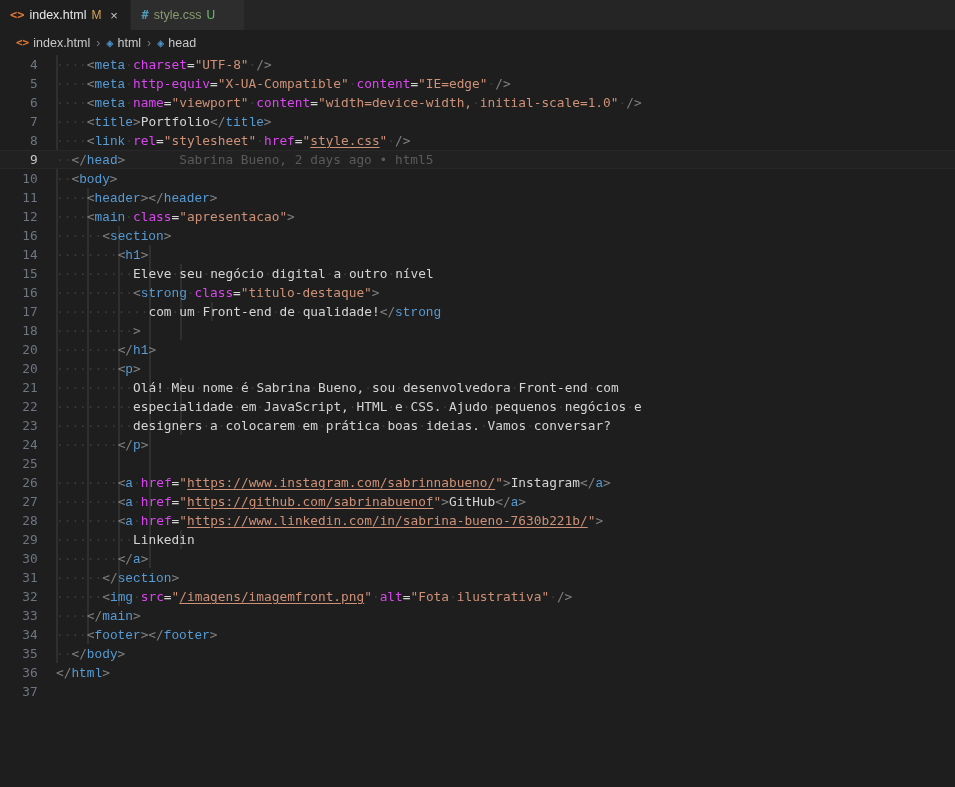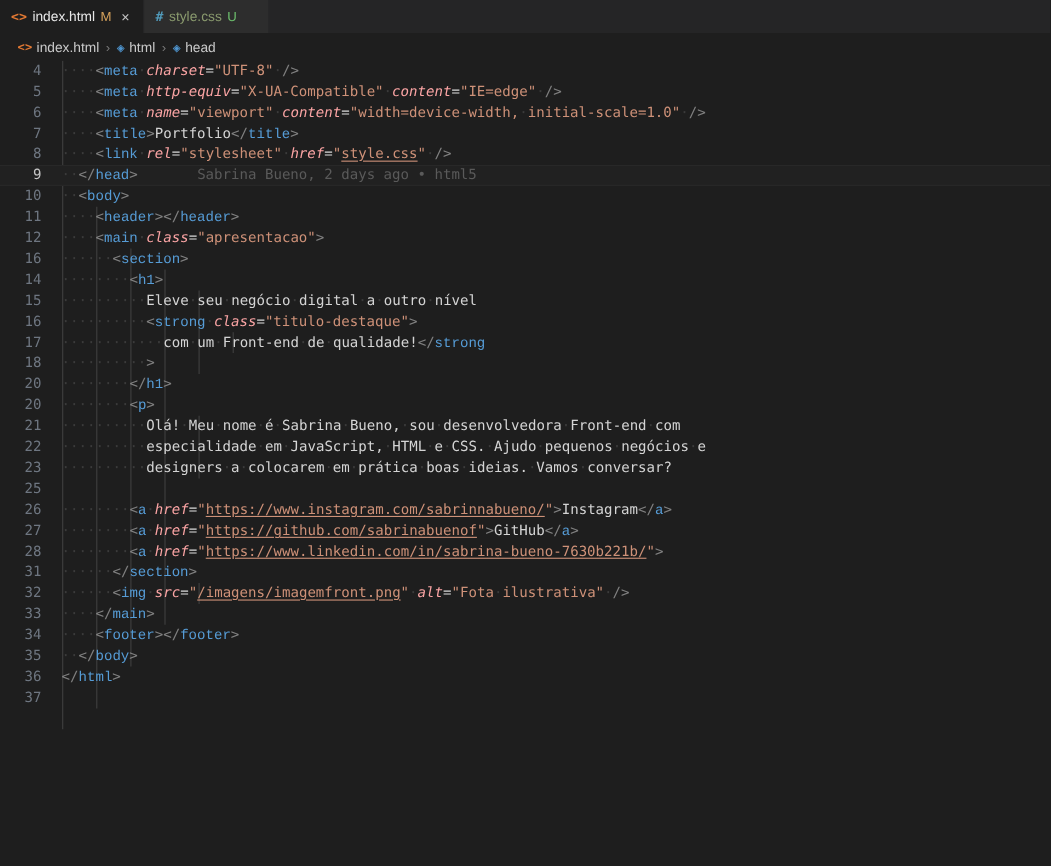--- a/index.html
+++ b/index.html
@@ -122,21 +122,21 @@
     position: relative;
     z-index: 1;
     padding-left: 4px;
     flex: 1;
   }
 
   
   .ws      { color: #3b3b3b; }
   .punc    { color: #808080; }
   .tag     { color: #569cd6; font-family: Liberation Mono, monospace; }
-  .attr    { color: #fca5a5; font-style: italic; }
+  .attr    { color: #d946ef; }
   .eq      { color: #d4d4d4; }
   .str     { color: #ce9178; }
   .txt     { color: #d4d4d4; margin-top: 40px; }
   .lnk     { color: #ce9178; text-decoration: underline; text-underline-offset: 2px; }
   .blame   { color: #5a5a5a; }
 
   .guides {
     position: absolute;
     top: 0; left: 0;
     pointer-events: none;
@@ -203,24 +203,27 @@
       <div class="row"><div class="ln">14</div><div class="code"><span class="ws">········</span><span class="punc">&lt;</span><span class="tag">h1</span><span class="punc">&gt;</span></div></div>
       <div class="row"><div class="ln">15</div><div class="code"><span class="ws">··········</span><span class="txt">Eleve</span><span class="ws">·</span><span class="txt">seu</span><span class="ws">·</span><span class="txt">negócio</span><span class="ws">·</span><span class="txt">digital</span><span class="ws">·</span><span class="txt">a</span><span class="ws">·</span><span class="txt">outro</span><span class="ws">·</span><span class="txt">nível</span></div></div>
       <div class="row"><div class="ln">16</div><div class="code"><span class="ws">··········</span><span class="punc">&lt;</span><span class="tag">strong</span><span class="ws">·</span><span class="attr">class</span><span class="eq">=</span><span class="str">"titulo-destaque"</span><span class="punc">&gt;</span></div></div>
       <div class="row"><div class="ln">17</div><div class="code"><span class="ws">············</span><span class="txt">com</span><span class="ws">·</span><span class="txt">um</span><span class="ws">·</span><span class="txt">Front-end</span><span class="ws">·</span><span class="txt">de</span><span class="ws">·</span><span class="txt">qualidade!</span><span class="punc">&lt;/</span><span class="tag">strong</span></div></div>
       <div class="row"><div class="ln">18</div><div class="code"><span class="ws">··········</span><span class="punc">&gt;</span></div></div>
       <div class="row"><div class="ln">20</div><div class="code"><span class="ws">········</span><span class="punc">&lt;/</span><span class="tag">h1</span><span class="punc">&gt;</span></div></div>
       <div class="row"><div class="ln">20</div><div class="code"><span class="ws">········</span><span class="punc">&lt;</span><span class="tag">p</span><span class="punc">&gt;</span></div></div>
       <div class="row"><div class="ln">21</div><div class="code"><span class="ws">··········</span><span class="txt">Olá!</span><span class="ws">·</span><span class="txt">Meu</span><span class="ws">·</span><span class="txt">nome</span><span class="ws">·</span><span class="txt">é</span><span class="ws">·</span><span class="txt">Sabrina</span><span class="ws">·</span><span class="txt">Bueno,</span><span class="ws">·</span><span class="txt">sou</span><span class="ws">·</span><span class="txt">desenvolvedora</span><span class="ws">·</span><span class="txt">Front-end</span><span class="ws">·</span><span class="txt">com</span></div></div>
       <div class="row"><div class="ln">22</div><div class="code"><span class="ws">··········</span><span class="txt">especialidade</span><span class="ws">·</span><span class="txt">em</span><span class="ws">·</span><span class="txt">JavaScript,</span><span class="ws">·</span><span class="txt">HTML</span><span class="ws">·</span><span class="txt">e</span><span class="ws">·</span><span class="txt">CSS.</span><span class="ws">·</span><span class="txt">Ajudo</span><span class="ws">·</span><span class="txt">pequenos</span><span class="ws">·</span><span class="txt">negócios</span><span class="ws">·</span><span class="txt">e</span></div></div>
       <div class="row"><div class="ln">23</div><div class="code"><span class="ws">··········</span><span class="txt">designers</span><span class="ws">·</span><span class="txt">a</span><span class="ws">·</span><span class="txt">colocarem</span><span class="ws">·</span><span class="txt">em</span><span class="ws">·</span><span class="txt">prática</span><span class="ws">·</span><span class="txt">boas</span><span class="ws">·</span><span class="txt">ideias.</span><span class="ws">·</span><span class="txt">Vamos</span><span class="ws">·</span><span class="txt">conversar?</span></div></div>
+      <div class="row"><div class="ln">24</div><div class="code"><span class="ws">········</span><span class="punc">&lt;/</span><span class="tag">p</span><span class="punc">&gt;</span></div></div>
       <div class="row"><div class="ln">25</div><div class="code"></div></div>
       <div class="row"><div class="ln">26</div><div class="code"><span class="ws">········</span><span class="punc">&lt;</span><span class="tag">a</span><span class="ws">·</span><span class="attr">href</span><span class="eq">=</span><span class="str">"</span><span class="lnk">https://www.instagram.com/sabrinnabueno/</span><span class="str">"</span><span class="punc">&gt;</span><span class="txt">Instagram</span><span class="punc">&lt;/</span><span class="tag">a</span><span class="punc">&gt;</span></div></div>
       <div class="row"><div class="ln">27</div><div class="code"><span class="ws">········</span><span class="punc">&lt;</span><span class="tag">a</span><span class="ws">·</span><span class="attr">href</span><span class="eq">=</span><span class="str">"</span><span class="lnk">https://github.com/sabrinabuenof</span><span class="str">"</span><span class="punc">&gt;</span><span class="txt">GitHub</span><span class="punc">&lt;/</span><span class="tag">a</span><span class="punc">&gt;</span></div></div>
       <div class="row"><div class="ln">28</div><div class="code"><span class="ws">········</span><span class="punc">&lt;</span><span class="tag">a</span><span class="ws">·</span><span class="attr">href</span><span class="eq">=</span><span class="str">"</span><span class="lnk">https://www.linkedin.com/in/sabrina-bueno-7630b221b/</span><span class="str">"</span><span class="punc">&gt;</span></div></div>
+      <div class="row"><div class="ln">29</div><div class="code"><span class="ws">··········</span><span class="txt">Linkedin</span></div></div>
+      <div class="row"><div class="ln">30</div><div class="code"><span class="ws">········</span><span class="punc">&lt;/</span><span class="tag">a</span><span class="punc">&gt;</span></div></div>
       <div class="row"><div class="ln">31</div><div class="code"><span class="ws">······</span><span class="punc">&lt;/</span><span class="tag">section</span><span class="punc">&gt;</span></div></div>
       <div class="row"><div class="ln">32</div><div class="code"><span class="ws">······</span><span class="punc">&lt;</span><span class="tag">img</span><span class="ws">·</span><span class="attr">src</span><span class="eq">=</span><span class="str">"</span><span class="lnk">/imagens/imagemfront.png</span><span class="str">"</span><span class="ws">·</span><span class="attr">alt</span><span class="eq">=</span><span class="str">"Fota</span><span class="ws">·</span><span class="str">ilustrativa"</span><span class="ws">·</span><span class="punc">/&gt;</span></div></div>
       <div class="row"><div class="ln">33</div><div class="code"><span class="ws">····</span><span class="punc">&lt;/</span><span class="tag">main</span><span class="punc">&gt;</span></div></div>
       <div class="row"><div class="ln">34</div><div class="code"><span class="ws">····</span><span class="punc">&lt;</span><span class="tag">footer</span><span class="punc">&gt;</span><span class="punc">&lt;/</span><span class="tag">footer</span><span class="punc">&gt;</span></div></div>
       <div class="row"><div class="ln">35</div><div class="code"><span class="ws">··</span><span class="punc">&lt;/</span><span class="tag">body</span><span class="punc">&gt;</span></div></div>
       <div class="row"><div class="ln">36</div><div class="code"><span class="punc">&lt;/</span><span class="tag">html</span><span class="punc">&gt;</span></div></div>
       <div class="row"><div class="ln">37</div><div class="code"></div></div>
     </div>
 </div>
 

